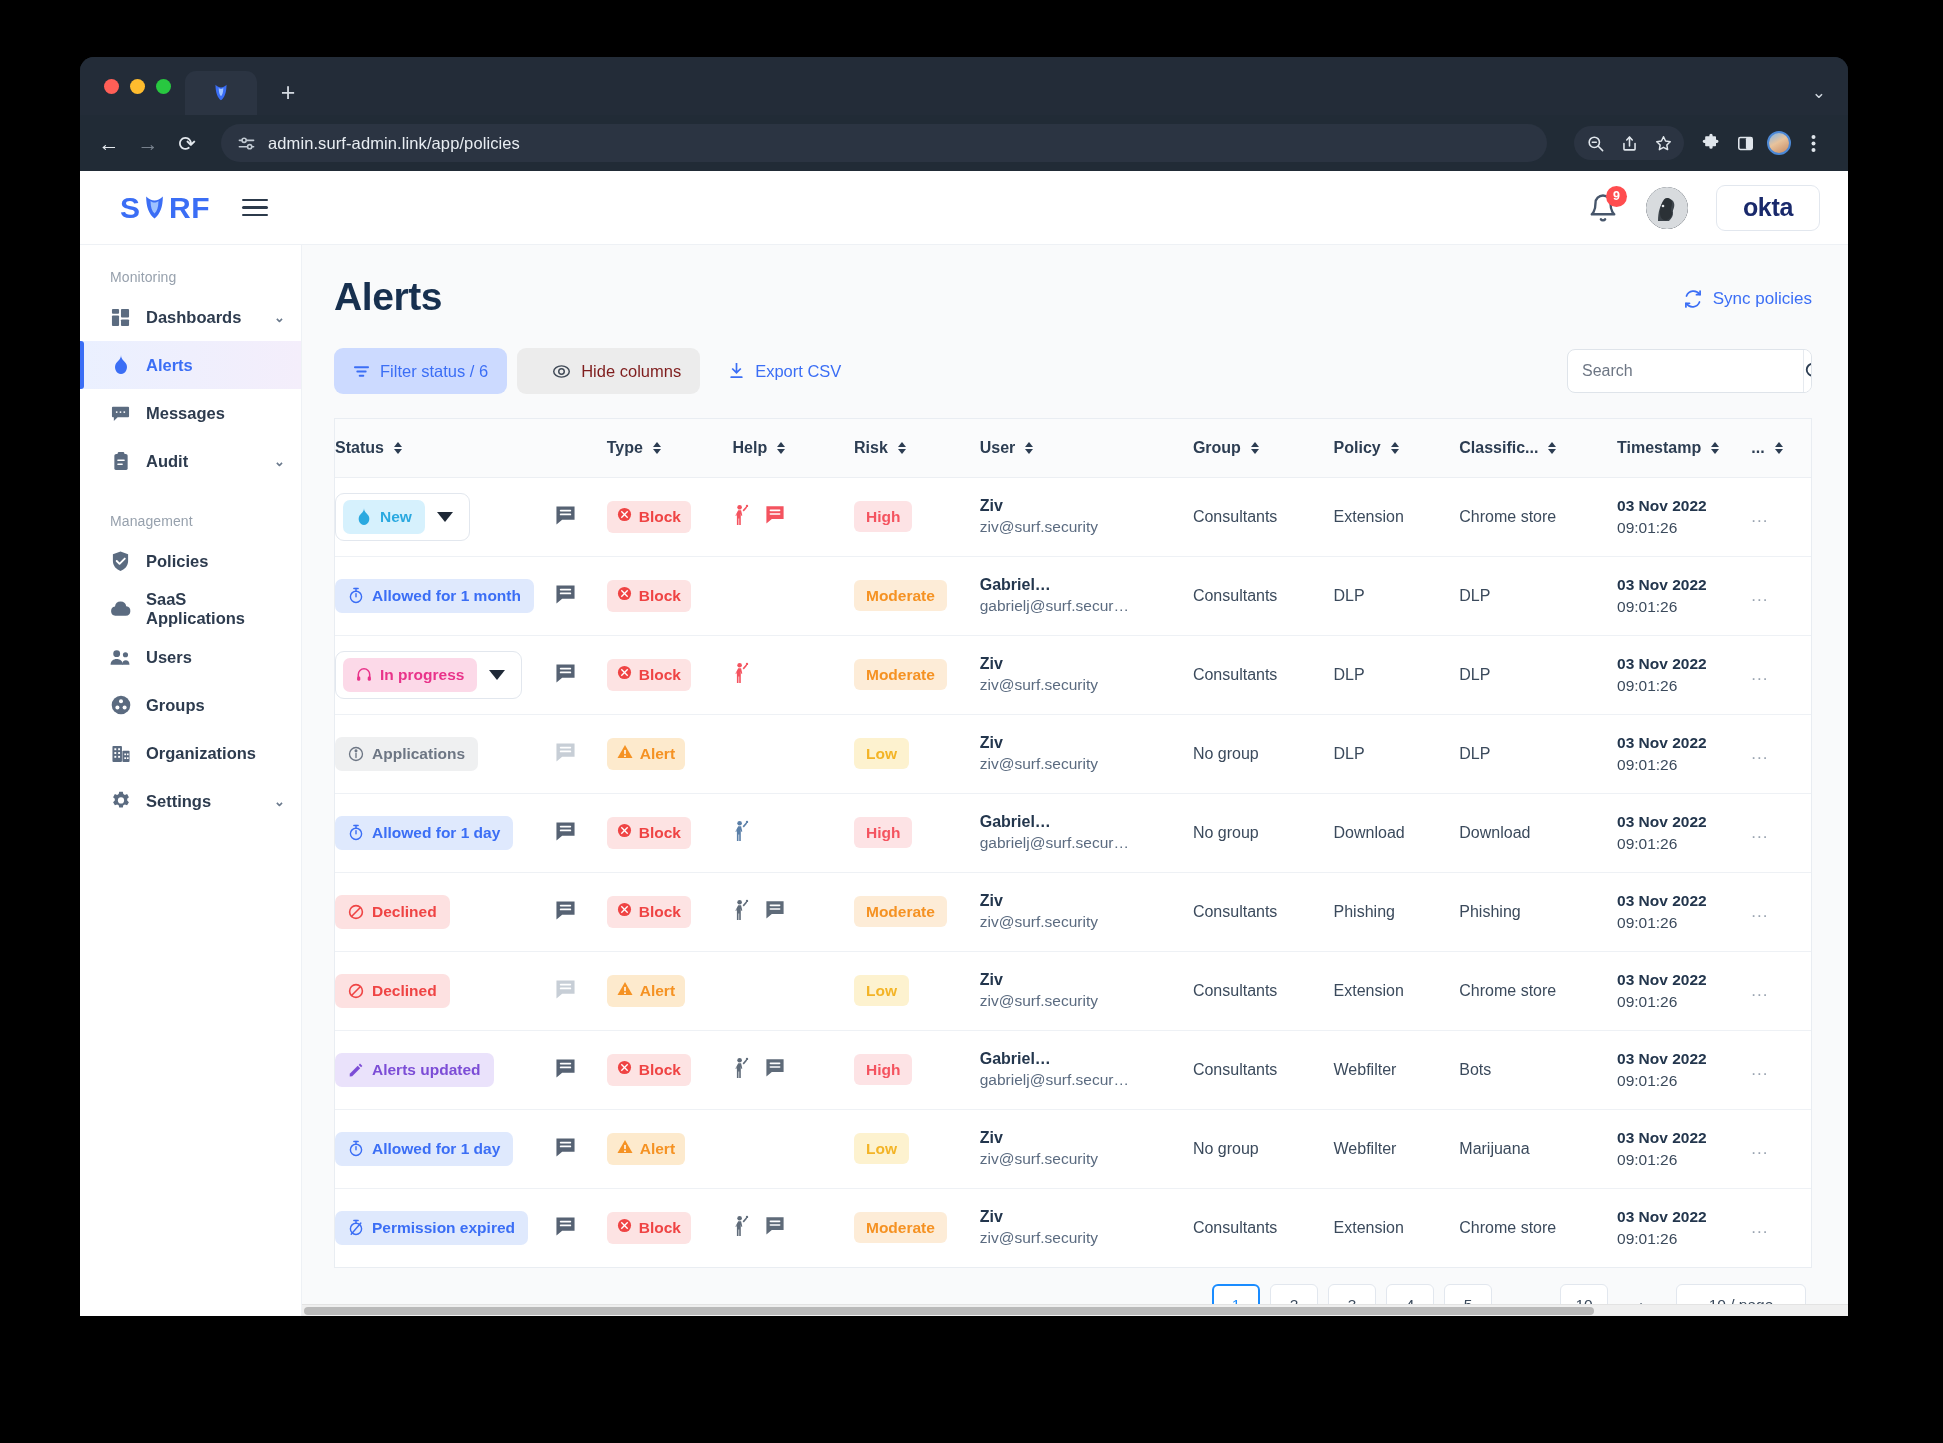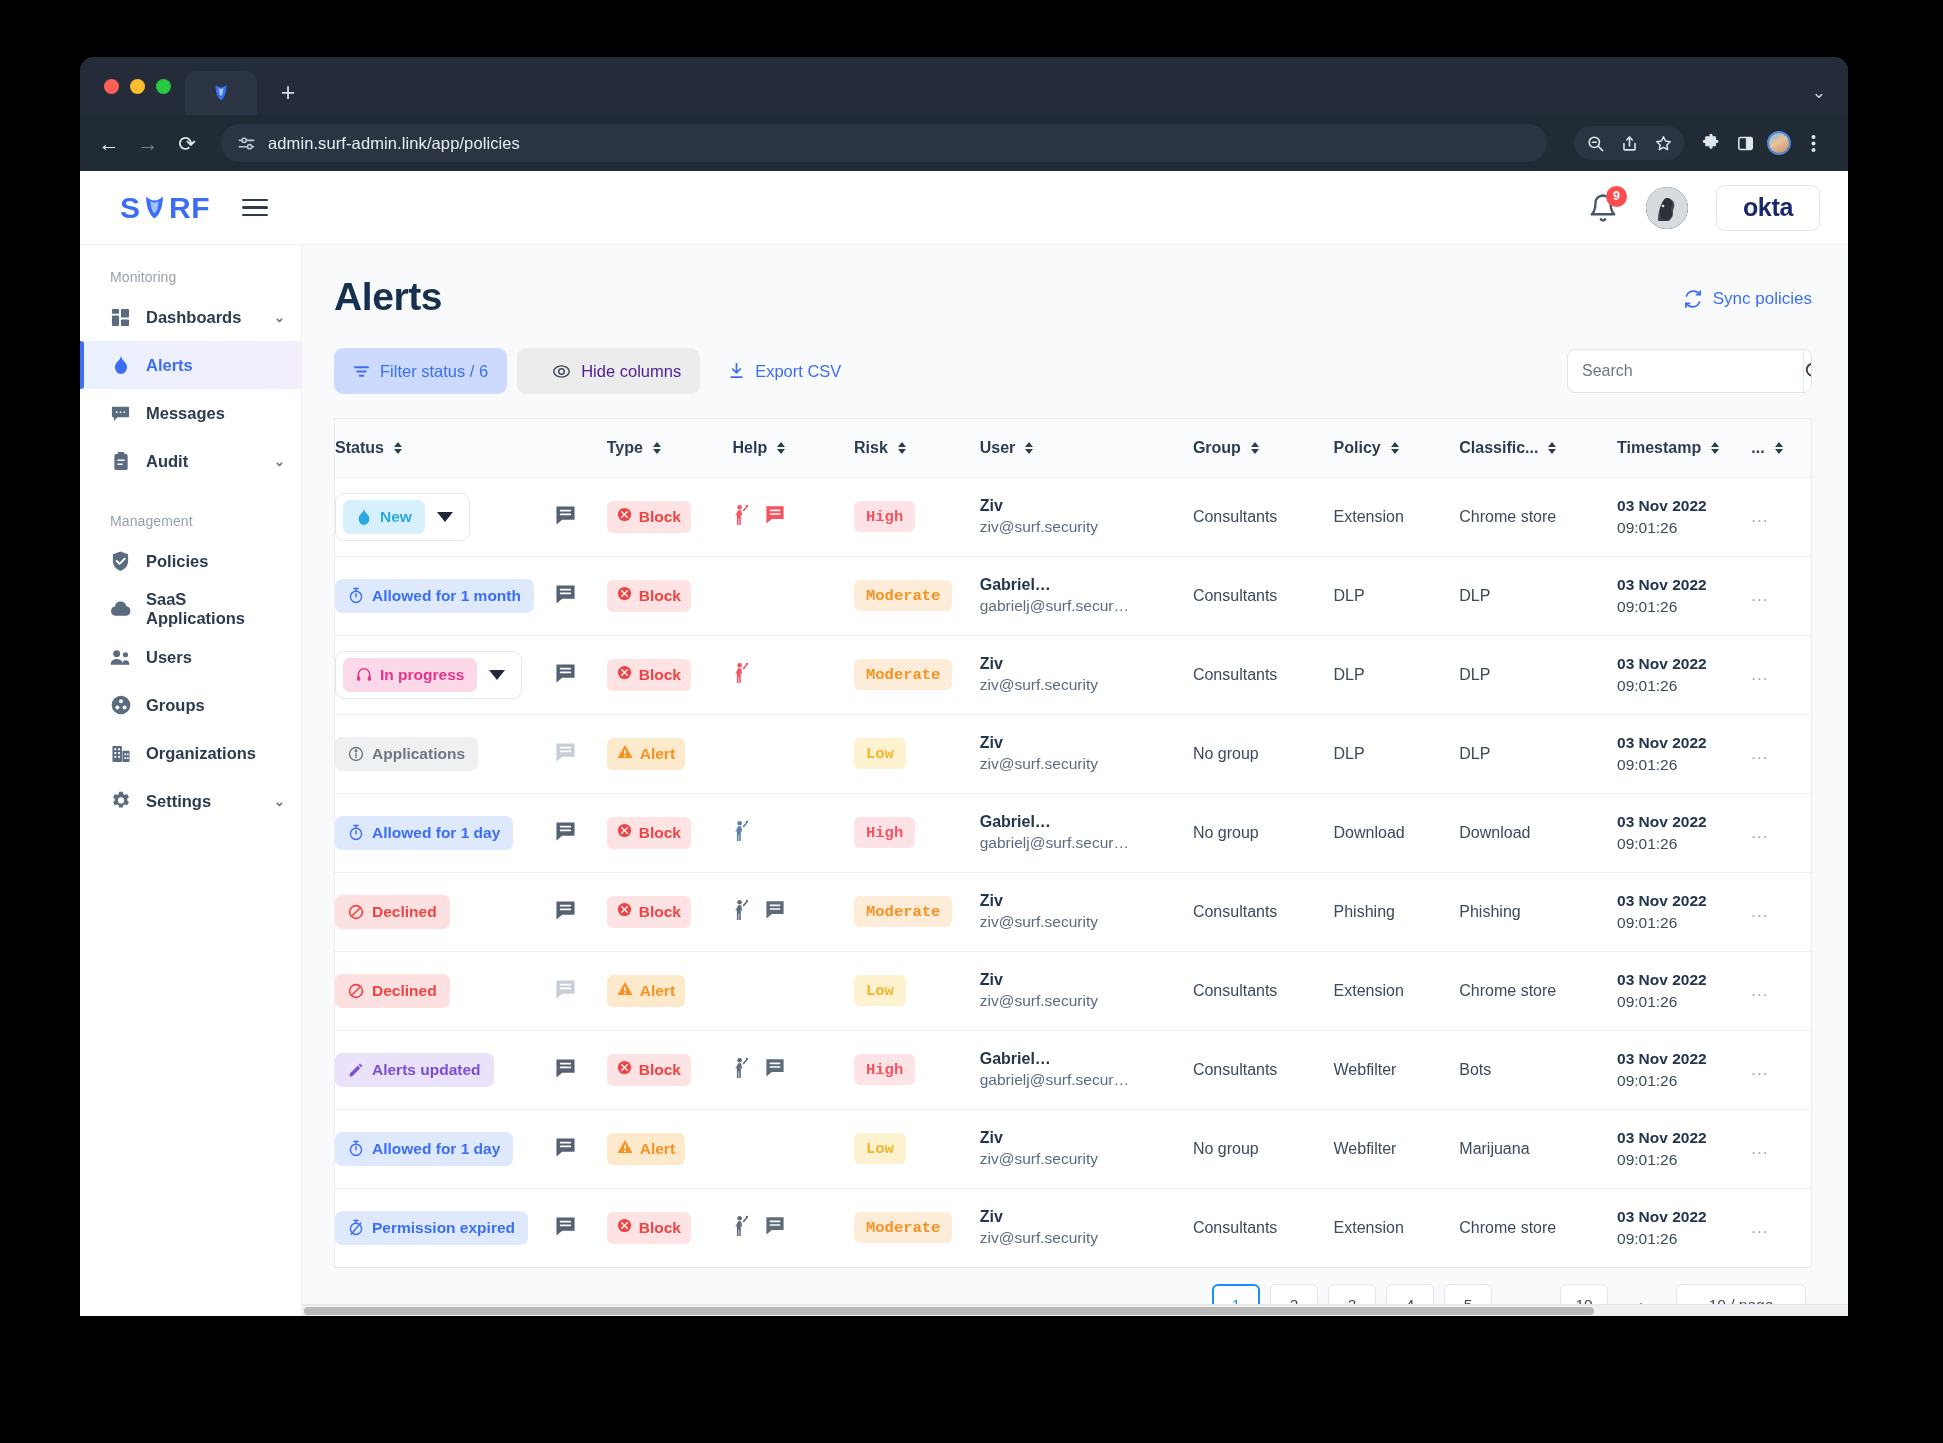--- a/index.html
+++ b/index.html
@@ -132,21 +132,21 @@
     color: #3b6ef5; font-size: 17px; cursor: pointer;
   }
 
   .toolbar { display: flex; align-items: center; margin-top: 29px; }
   .tb-btn {
     height: 46px; border-radius: 9px; display: flex; align-items: center; gap: 10px;
     padding: 0 19px; font-size: 16.5px; cursor: pointer; border: none;
     font-family: inherit;
   }
   .tb-filter { background: #ccdaff; color: #3b6ef5; margin-right: 10px; }
-  .tb-hide { background: #ececec; color: #4c1d95; margin-right: 22px; padding-left: 35px; }
+  .tb-hide { background: #ececec; color: #7f1d1d; margin-right: 22px; padding-left: 35px; }
   .tb-export { background: transparent; color: #3b6ef5; padding-left: 6px; }
   .searchbox {
     margin-left: auto; width: 245px; height: 44px;
     border: 1px solid #dfe4ea; border-radius: 8px; background: #fff;
     display: flex; align-items: center; overflow: hidden;
   }
   .searchbox input {
     border: none; outline: none; flex: 1; height: 100%;
     padding: 0 14px; font-size: 16px; color: #3b4656;
     font-family: inherit; background: transparent;
@@ -223,21 +223,21 @@
     height: 32px; border-radius: 6px; padding: 0 10px;
     font-size: 15.5px; font-weight: 600; white-space: nowrap;
   }
   .tchip-block { background: #fde3e3; color: #ef4444; }
   .tchip-alert { background: #fdeacd; color: #f59223; }
 
   
   .rchip {
     display: inline-flex; align-items: center; justify-content: center;
     height: 31px; border-radius: 6px; padding: 0 12px;
-    font-size: 15.5px; font-weight: 700; white-space: nowrap; font-family: Liberation Mono, monospace;
+    font-size: 15.5px; font-weight: 700; white-space: nowrap;
   }
   .rchip-high { background: #fde3e5; color: #f4535f; }
   .rchip-mod  { background: #fdecd7; color: #f59223; }
   .rchip-low  { background: #fdf2cf; color: #f3b427; }
 
   .helpcell { display: flex; align-items: center; gap: 16px; }
   .user-name { font-weight: 700; color: #23364d; font-size: 16px; line-height: 1.35; }
   .user-mail { color: #5b6b80; font-size: 15.5px; line-height: 1.35; }
   .muted { color: #b6bfca; }
   .ts-date { font-weight: 700; color: #23364d; font-size: 15.5px; line-height: 1.4; }

